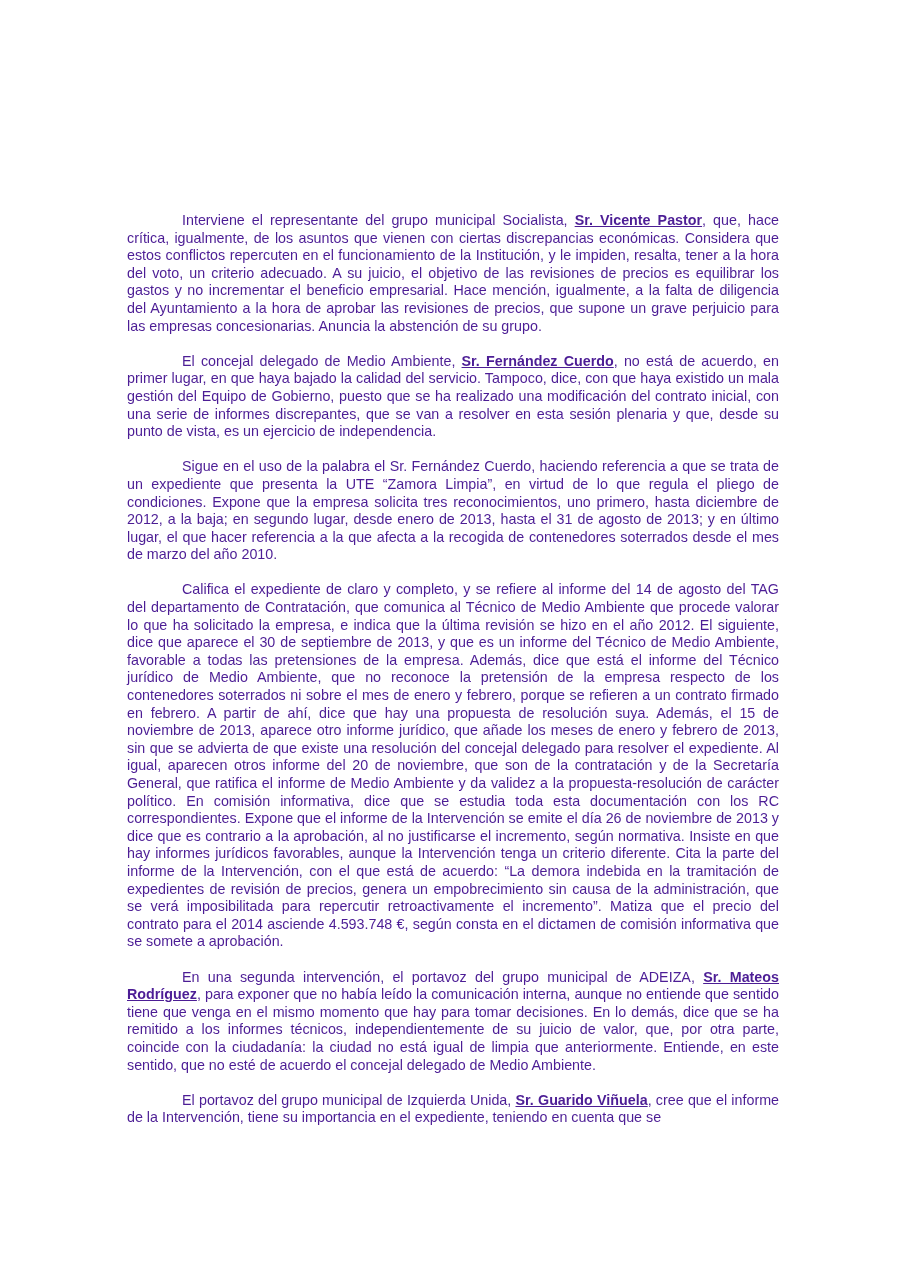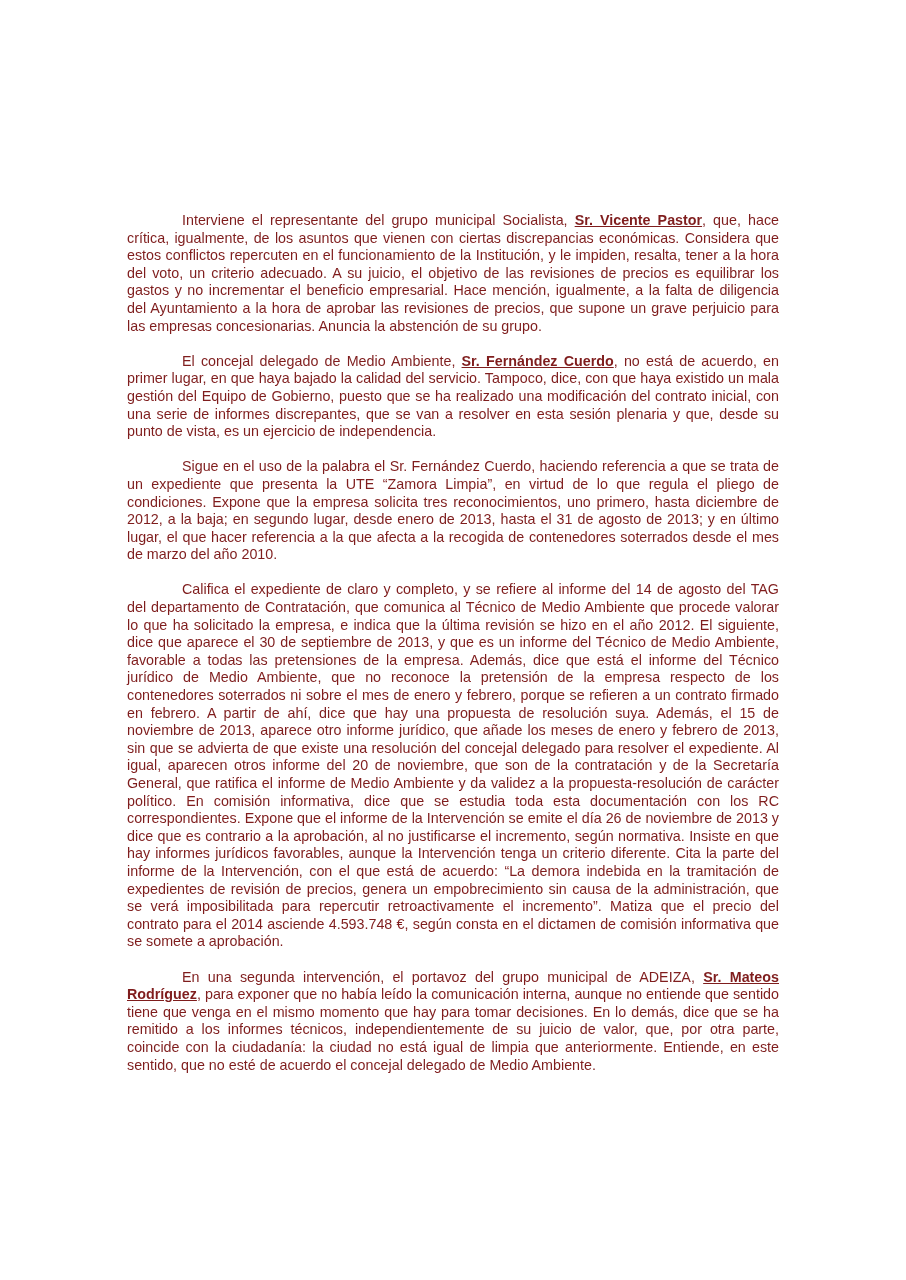--- a/index.html
+++ b/index.html
@@ -6,21 +6,21 @@
     margin: 0;
     padding: 0;
     background: #ffffff;
   }
   .page {
     position: relative;
     width: 906px;
     height: 1208px;
     background: #ffffff;
     font-family: "Liberation Sans", "DejaVu Sans", sans-serif;
-    color: #7f1d1d;
+    color: #4c1d95;
     overflow: hidden;
   }
   .content {
     position: absolute;
     left: 127px;
     top: 212px;
     width: 652px;
     font-size: 14.3px;
     line-height: 17.6px;
     text-align: justify;
@@ -55,19 +55,20 @@
     <p class="para"><span>Interviene el representante del grupo municipal Socialista, </span><span class="name-ref">Sr. Vicente Pastor</span><span>, que, hace crítica, igualmente, de los asuntos que vienen con ciertas discrepancias económicas. Considera que estos conflictos repercuten en el funcionamiento de la Institución, y le impiden, resalta, tener a la hora del voto, un criterio adecuado. A su juicio, el objetivo de las revisiones de precios es equilibrar los gastos y no incrementar el beneficio empresarial. Hace mención, igualmente, a la falta de diligencia del Ayuntamiento a la hora de aprobar las revisiones de precios, que supone un grave perjuicio para las empresas concesionarias. Anuncia la abstención de su grupo.</span></p>
 
     <p class="para"><span>El concejal delegado de Medio Ambiente, </span><span class="name-ref">Sr. Fernández Cuerdo</span><span>, no está de acuerdo, en primer lugar, en que haya bajado la calidad del servicio. Tampoco, dice, con que haya existido un mala gestión del Equipo de Gobierno, puesto que se ha realizado una modificación del contrato inicial, con una serie de informes discrepantes, que se van a resolver en esta sesión plenaria y que, desde su punto de vista, es un ejercicio de independencia.</span></p>
 
     <p class="para"><span>Sigue en el uso de la palabra el Sr. Fernández Cuerdo, haciendo referencia a que se trata de un expediente que presenta la UTE “Zamora Limpia”, en virtud de lo que regula el pliego de condiciones. Expone que la empresa solicita tres reconocimientos, uno primero, hasta diciembre de 2012, a la baja; en segundo lugar, desde enero de 2013, hasta el 31 de agosto de 2013; y en último lugar, el que hacer referencia a la que afecta a la recogida de contenedores soterrados desde el mes de marzo del año 2010.</span></p>
 
     <p class="para"><span>Califica el expediente de claro y completo, y se refiere al informe del 14 de agosto del TAG del departamento de Contratación, que comunica al Técnico de Medio Ambiente que procede valorar lo que ha solicitado la empresa, e indica que la última revisión se hizo en el año 2012. El siguiente, dice que aparece el 30 de septiembre de 2013, y que es un informe del Técnico de Medio Ambiente, favorable a todas las pretensiones de la empresa. Además, dice que está el informe del Técnico jurídico de Medio Ambiente, que no reconoce la pretensión de la empresa respecto de los contenedores soterrados ni sobre el mes de enero y febrero, porque se refieren a un contrato firmado en febrero. A partir de ahí, dice que hay una propuesta de resolución suya. Además, el 15 de noviembre de 2013, aparece otro informe jurídico, que añade los meses de enero y febrero de 2013, sin que se advierta de que existe una resolución del concejal delegado para resolver el expediente. Al igual, aparecen otros informe del 20 de noviembre, que son  de la contratación y de la Secretaría General, que ratifica el informe de Medio Ambiente y da validez a la propuesta-resolución de carácter político. En comisión informativa, dice que se estudia toda esta documentación con los RC correspondientes. Expone que el informe de la Intervención se emite el día 26 de noviembre de 2013 y dice que es contrario a la aprobación, al no justificarse el incremento, según normativa. Insiste en que hay informes jurídicos favorables, aunque la Intervención tenga un criterio diferente. Cita la parte del informe de la Intervención, con el que está de acuerdo: “La demora indebida en la tramitación de expedientes de revisión de precios, genera un empobrecimiento sin causa de la administración, que se verá imposibilitada para repercutir retroactivamente el incremento”. Matiza que el precio del contrato para el 2014 asciende  4.593.748 €, según consta en el dictamen de comisión informativa que se somete a aprobación.</span></p>
 
     <p class="para"><span>En una segunda intervención, el portavoz del grupo municipal de ADEIZA, </span><span class="name-ref">Sr. Mateos Rodríguez</span><span>, para exponer que no había leído la comunicación interna, aunque no entiende que sentido tiene que venga en el mismo momento que hay para tomar decisiones. En lo demás, dice que se ha remitido a los informes técnicos, independientemente de su juicio de valor, que, por otra parte,  coincide con la ciudadanía: la ciudad no está igual de limpia que anteriormente. Entiende, en este sentido, que no esté de acuerdo el concejal delegado de Medio Ambiente.</span></p>
 
+    <p class="para"><span>El portavoz del grupo municipal de Izquierda Unida, </span><span class="name-ref">Sr. Guarido Viñuela</span><span>, cree que el informe de la Intervención, tiene su importancia en el expediente, teniendo en cuenta que se</span></p>
 
   </div>
 
   <div class="page-footer">
     <span>3</span>
   </div>
 </div>
 
 </body></html>

